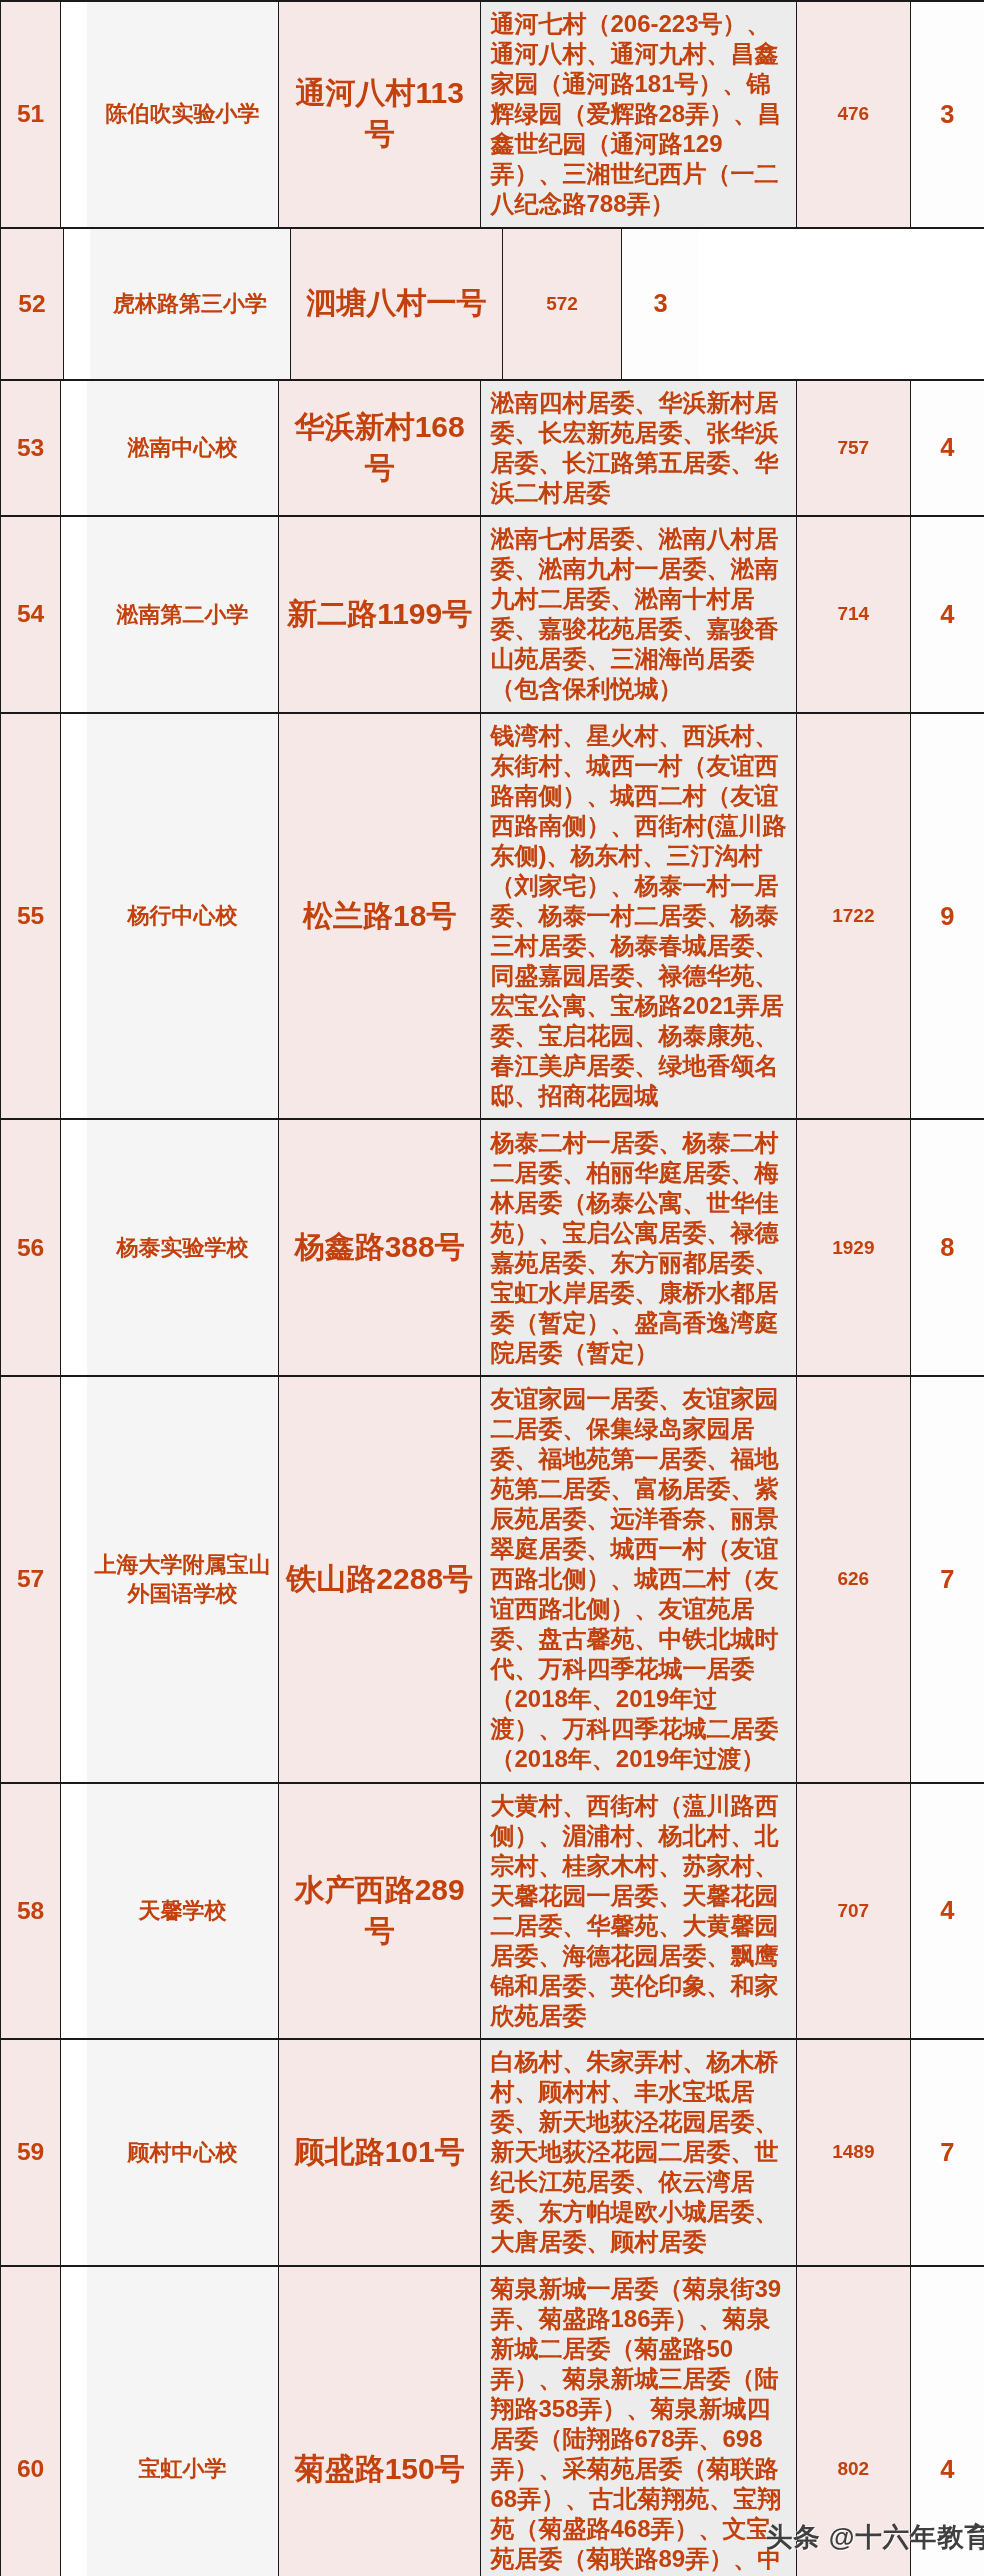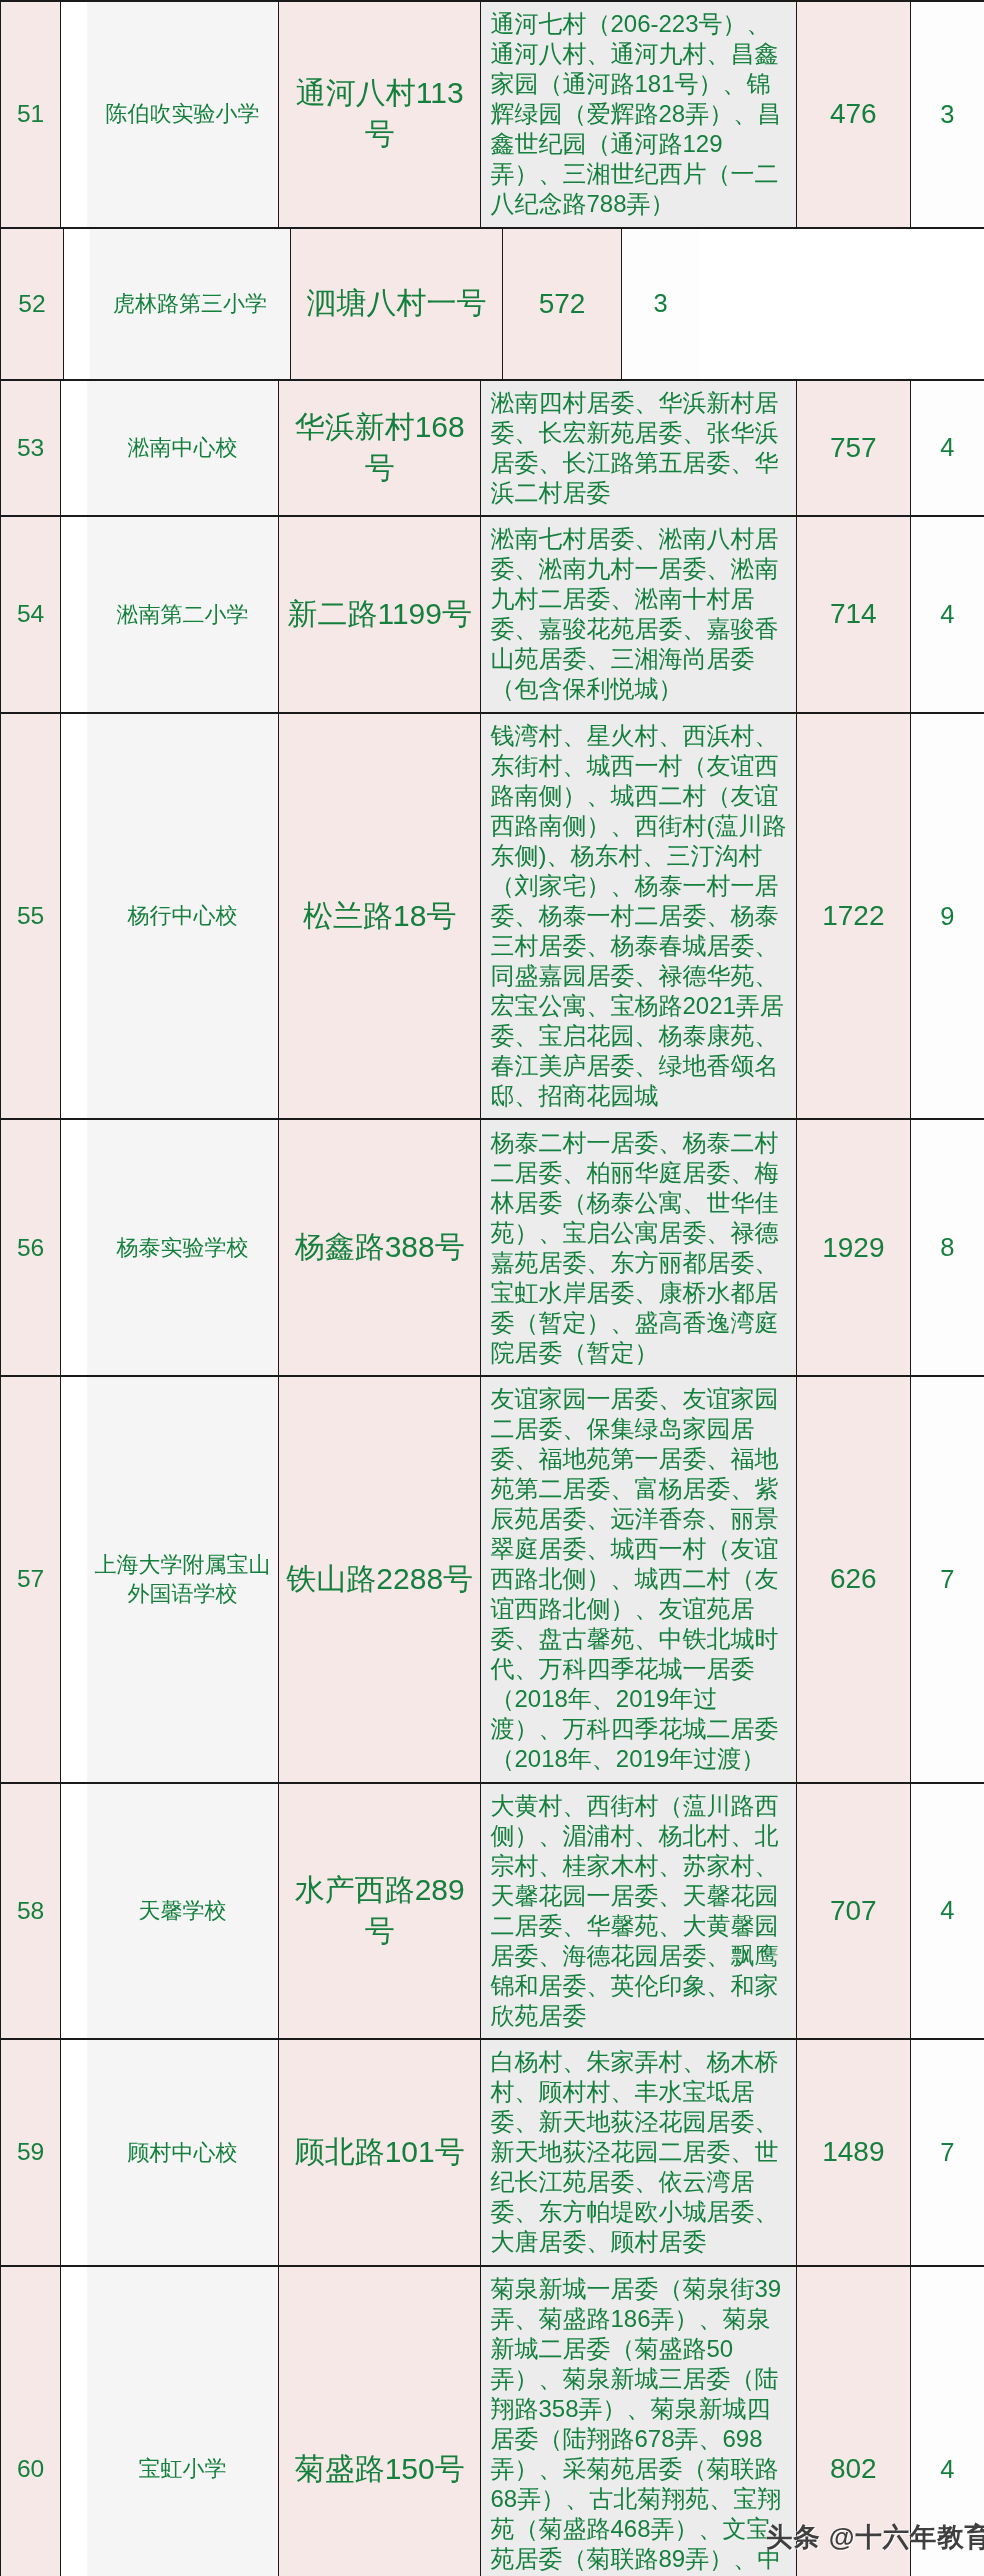--- a/index.html
+++ b/index.html
@@ -29,38 +29,38 @@
     display: flex;
     align-items: stretch;
     border-bottom: 2.7px solid #1a1a1a;
   }
   .cell {
     box-sizing: border-box;
     border-right: 1.8px solid #1a1a1a;
     display: flex;
     align-items: center;
     justify-content: center;
-    color: #15803d;
-    font-weight: normal;
+    color: #c2410c;
+    font-weight: bold;
     overflow: hidden;
   }
   .cell:last-child { border-right: none; }
   .col-no      { width: 63px;  font-size: 24.6px; background: #f6e8e7; }
   .col-school  { width: 201px; font-size: 22px; background: #f6f5f5; text-align: center; padding: 3.6px 1.8px; word-break: break-all; line-height: 1.35; margin-left: 26px; }
   .col-address { width: 212px; font-size: 30px; background: #f6e8e7; text-align: center; padding: 3.6px 3.6px; word-break: break-all; }
   .col-scope   { width: 331px; font-size: 24px; background: #ececec; justify-content: flex-start; }
   .col-scope .scope-text {
     display: block;
     width: 100%;
     padding: 7.3px 9px;
     text-align: left;
     line-height: 30px;
     word-break: break-all;
   }
-  .col-count   { width: 119px; font-size: 28px; background: #f6e8e7; }
+  .col-count   { width: 119px; font-size: 19px; background: #f6e8e7; }
   .col-classes { width: 77px;  font-size: 25.5px; background: #fdfdfd; }
   #watermark {
     position: absolute;
     left: 766px;
     top: 2520px;
     font-size: 26.4px;
     font-weight: bold;
     letter-spacing: 0.9px;
     color: #3f3f3f;
     text-shadow: 0.9px 0.9px 0 rgba(255,255,255,0.9), -0.9px -0.9px 0 rgba(255,255,255,0.45);

